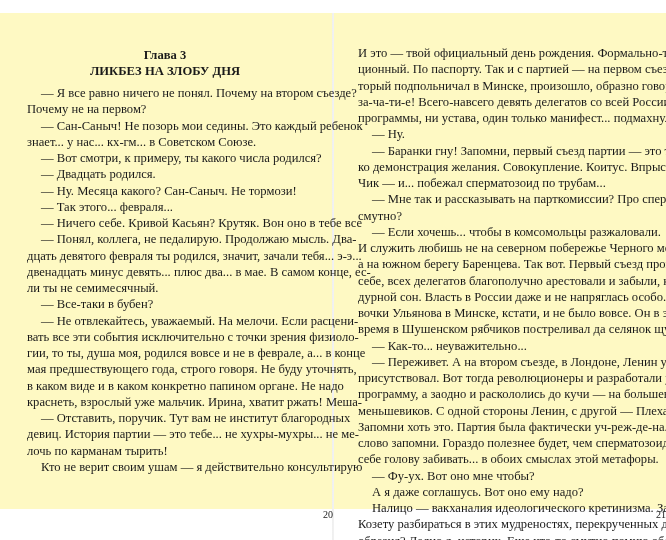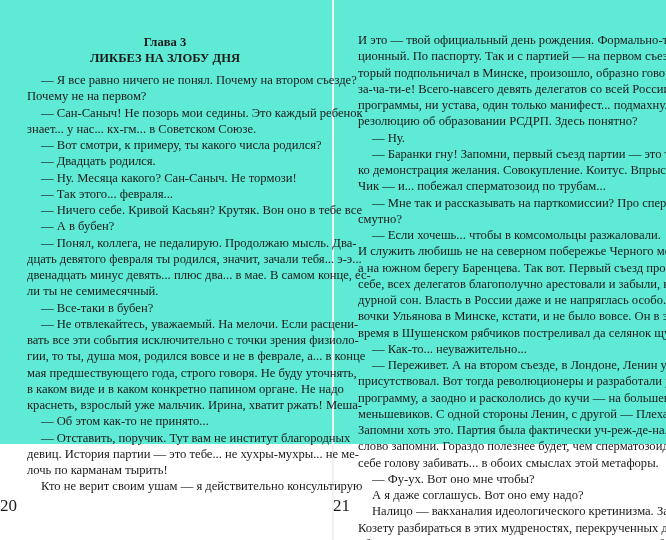--- a/index.html
+++ b/index.html
@@ -1,83 +1,80 @@
 <!DOCTYPE html>
 <html><head>
 <meta charset="utf-8">
 <style>
   html, body { margin:0; padding:0; }
   body { width:666px; height:540px; background:#ffffff; position:relative; overflow:hidden;
          font-family:"Liberation Serif","DejaVu Serif",serif; color:#1a1a1a; }
-  .spread { position:absolute; left:0; top:0; width:666px; height:444px; background:#5eead4; }
+  .spread { position:absolute; left:0; top:13px; width:666px; height:496px; background:#fef9c3; }
   .gutter { position:absolute; left:332px; top:0; width:2px; height:540px;
             background:linear-gradient(to right,#f3f3f3,#ececec,#f6f6f6); }
   .page { position:absolute; top:0; height:540px; }
   .page.left { left:0; width:333px; }
   .page.right { left:333px; width:333px; }
   .col { position:absolute; font-size:12.6px; line-height:16.25px; text-align:justify; }
   .page.left .col { left:27px; top:72px; width:276px; }
   .page.right .col { left:25px; top:32px; width:277px; }
   .chapter { position:absolute; left:27px; width:276px; text-align:center; font-weight:bold;
              font-size:12.6px; line-height:16px; }
   .chapter.num { top:34px; }
   .chapter.title { top:50px; }
   .line { display:block; white-space:nowrap; text-align-last:justify; text-align:justify; }
   .line.last { text-align-last:left; }
   .line.indent { padding-left:14px; }
-  .pagenum { position:absolute; width:333px; text-align:left; top:496px; font-size:17px; }
+  .pagenum { position:absolute; width:333px; text-align:right; top:496px; font-size:10px; }
 </style>
 </head>
 <body>
 
 <div class="spread">
   <div class="gutter"></div>
 
   <div class="page left">
     <div class="chapter num">Глава 3</div>
     <div class="chapter title">ЛИКБЕЗ НА ЗЛОБУ ДНЯ</div>
     <div class="col" id="left-col">
         <span class="line indent">— Я все равно ничего не понял. Почему на втором съезде?</span>
         <span class="line last">Почему не на первом?</span>
         <span class="line indent">— Сан-Саныч! Не позорь мои седины. Это каждый ребенок</span>
         <span class="line last">знает... у нас... кх-гм... в Советском Союзе.</span>
         <span class="line indent last">— Вот смотри, к примеру, ты какого числа родился?</span>
         <span class="line indent last">— Двадцать родился.</span>
         <span class="line indent last">— Ну. Месяца какого? Сан-Саныч. Не тормози!</span>
         <span class="line indent last">— Так этого... февраля...</span>
         <span class="line indent">— Ничего себе. Кривой Касьян? Крутяк. Вон оно в тебе все</span>
-        <span class="line indent last">— А в бубен?</span>
         <span class="line indent">— Понял, коллега, не педалирую. Продолжаю мысль. Два-</span>
         <span class="line">дцать девятого февраля ты родился, значит, зачали тебя... э-э...</span>
         <span class="line">двенадцать минус девять... плюс два... в мае. В самом конце, ес-</span>
         <span class="line last">ли ты не семимесячный.</span>
         <span class="line indent last">— Все-таки в бубен?</span>
         <span class="line indent">— Не отвлекайтесь, уважаемый. На мелочи. Если расцени-</span>
         <span class="line">вать все эти события исключительно с точки зрения физиоло-</span>
         <span class="line">гии, то ты, душа моя, родился вовсе и не в феврале, а... в конце</span>
         <span class="line">мая предшествующего года, строго говоря. Не буду уточнять,</span>
         <span class="line">в каком виде и в каком конкретно папином органе. Не надо</span>
         <span class="line">краснеть, взрослый уже мальчик. Ирина, хватит ржать! Меша-</span>
-        <span class="line indent last">— Об этом как-то не принято...</span>
         <span class="line indent">— Отставить, поручик. Тут вам не институт благородных</span>
         <span class="line">девиц. История партии — это тебе... не хухры-мухры... не ме-</span>
         <span class="line last">лочь по карманам тырить!</span>
         <span class="line indent">Кто не верит своим ушам — я действительно консультирую</span>
       </div>
     <div class="pagenum">20</div>
   </div>
 
   <div class="page right">
     <div class="col" id="right-col">
         <span class="line">И это — твой официальный день рождения. Формально-тради-</span>
         <span class="line">ционный. По паспорту. Так и с партией — на первом съезде, ко-</span>
         <span class="line">торый подпольничал в Минске, произошло, образно говоря,</span>
         <span class="line">за-ча-ти-е! Всего-навсего девять делегатов со всей России! Ни</span>
         <span class="line">программы, ни устава, один только манифест... подмахнули. Да</span>
-        <span class="line last">резолюцию об образовании РСДРП. Здесь понятно?</span>
         <span class="line indent last">— Ну.</span>
         <span class="line indent">— Баранки гну! Запомни, первый съезд партии — это толь-</span>
         <span class="line">ко демонстрация желания. Совокупление. Коитус. Впрыск.</span>
         <span class="line last">Чик — и... побежал сперматозоид по трубам...</span>
         <span class="line indent">— Мне так и рассказывать на парткомиссии? Про сперма-</span>
         <span class="line last">смутно?</span>
         <span class="line indent">— Если хочешь... чтобы в комсомольцы разжаловали.</span>
         <span class="line">И служить любишь не на северном побережье Черного моря,</span>
         <span class="line">а на южном берегу Баренцева. Так вот. Первый съезд прошел</span>
         <span class="line">себе, всех делегатов благополучно арестовали и забыли, как</span>

